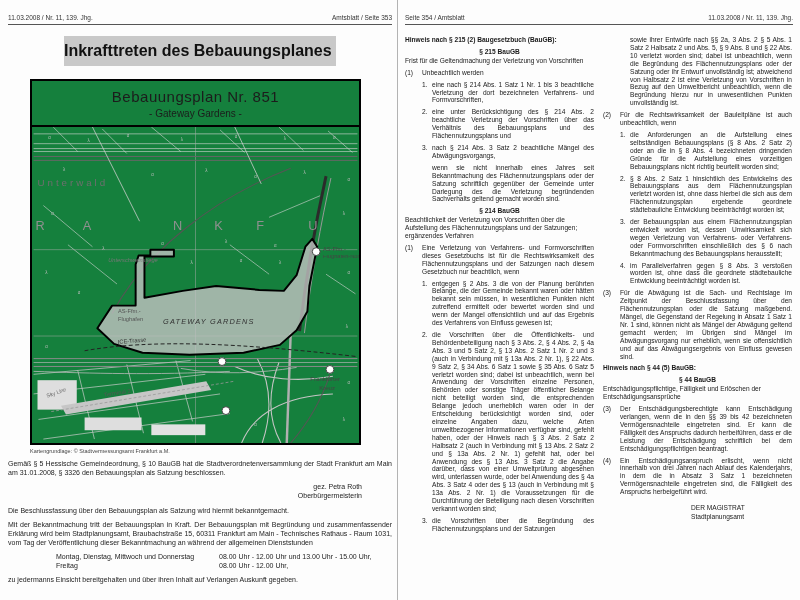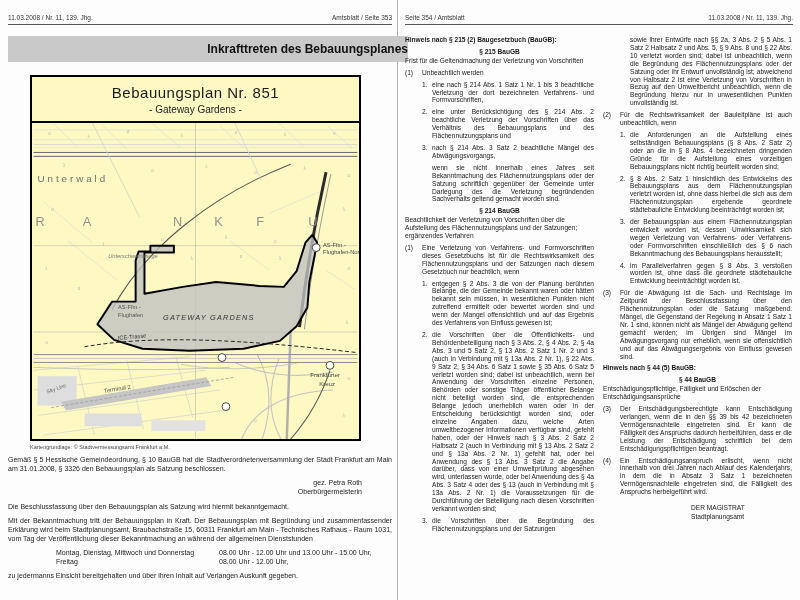--- a/index.html
+++ b/index.html
@@ -4,22 +4,22 @@
 <style>
   *{margin:0;padding:0;box-sizing:border-box}
   html,body{width:800px;height:600px}
   body{background:#fdfdfd;font-family:"Liberation Sans",sans-serif;color:#1c1c1c;overflow:hidden;position:relative}
   .pagedivider{position:absolute;left:397px;top:0;width:1px;height:600px;background:#b3b3b3}
   .page{position:absolute;top:0}
   .page-left{left:8px;width:384px}
   .page-right{left:405px;width:388px}
   .pghead{display:flex;justify-content:space-between;font-size:6.5px;padding-top:14px;border-bottom:1px solid #555;padding-bottom:3px;color:#333}
   
-  .titlebar{margin:11px auto 0;width:400px;background:#c9c9c9;text-align:right;font-weight:bold;font-size:12px;padding:6px 0;color:#111}
-  .mapbox{margin:13px 0 0 22px;width:331px;border:2px solid #000;background:#fef9c3}
+  .titlebar{margin:11px auto 0;width:272px;background:#c9c9c9;text-align:left;font-weight:bold;font-size:16px;padding:6px 0;color:#111}
+  .mapbox{margin:13px 0 0 22px;width:331px;border:2px solid #000;background:#15803d}
   .maptitle{text-align:center;padding:7px 0 6px;border-bottom:2px solid #000}
   .mt1{font-size:15px;letter-spacing:.5px}
   .mt2{font-size:10px;margin-top:3px}
   svg.map{display:block;width:327px;height:316px}
   .credit{font-size:5.5px;color:#444;margin:3px 0 0 22px}
   .ltext{font-size:7px;line-height:1.24;text-align:justify;margin-top:6px}
   .sig{text-align:right;margin:5px 30px 0 0;font-size:7px;line-height:1.3}
   .hours{margin:5px 0 0 48px;font-size:7px;line-height:1.3;display:grid;grid-template-columns:163px auto}
   
   .cols{display:flex;gap:9px;margin-top:11px}

